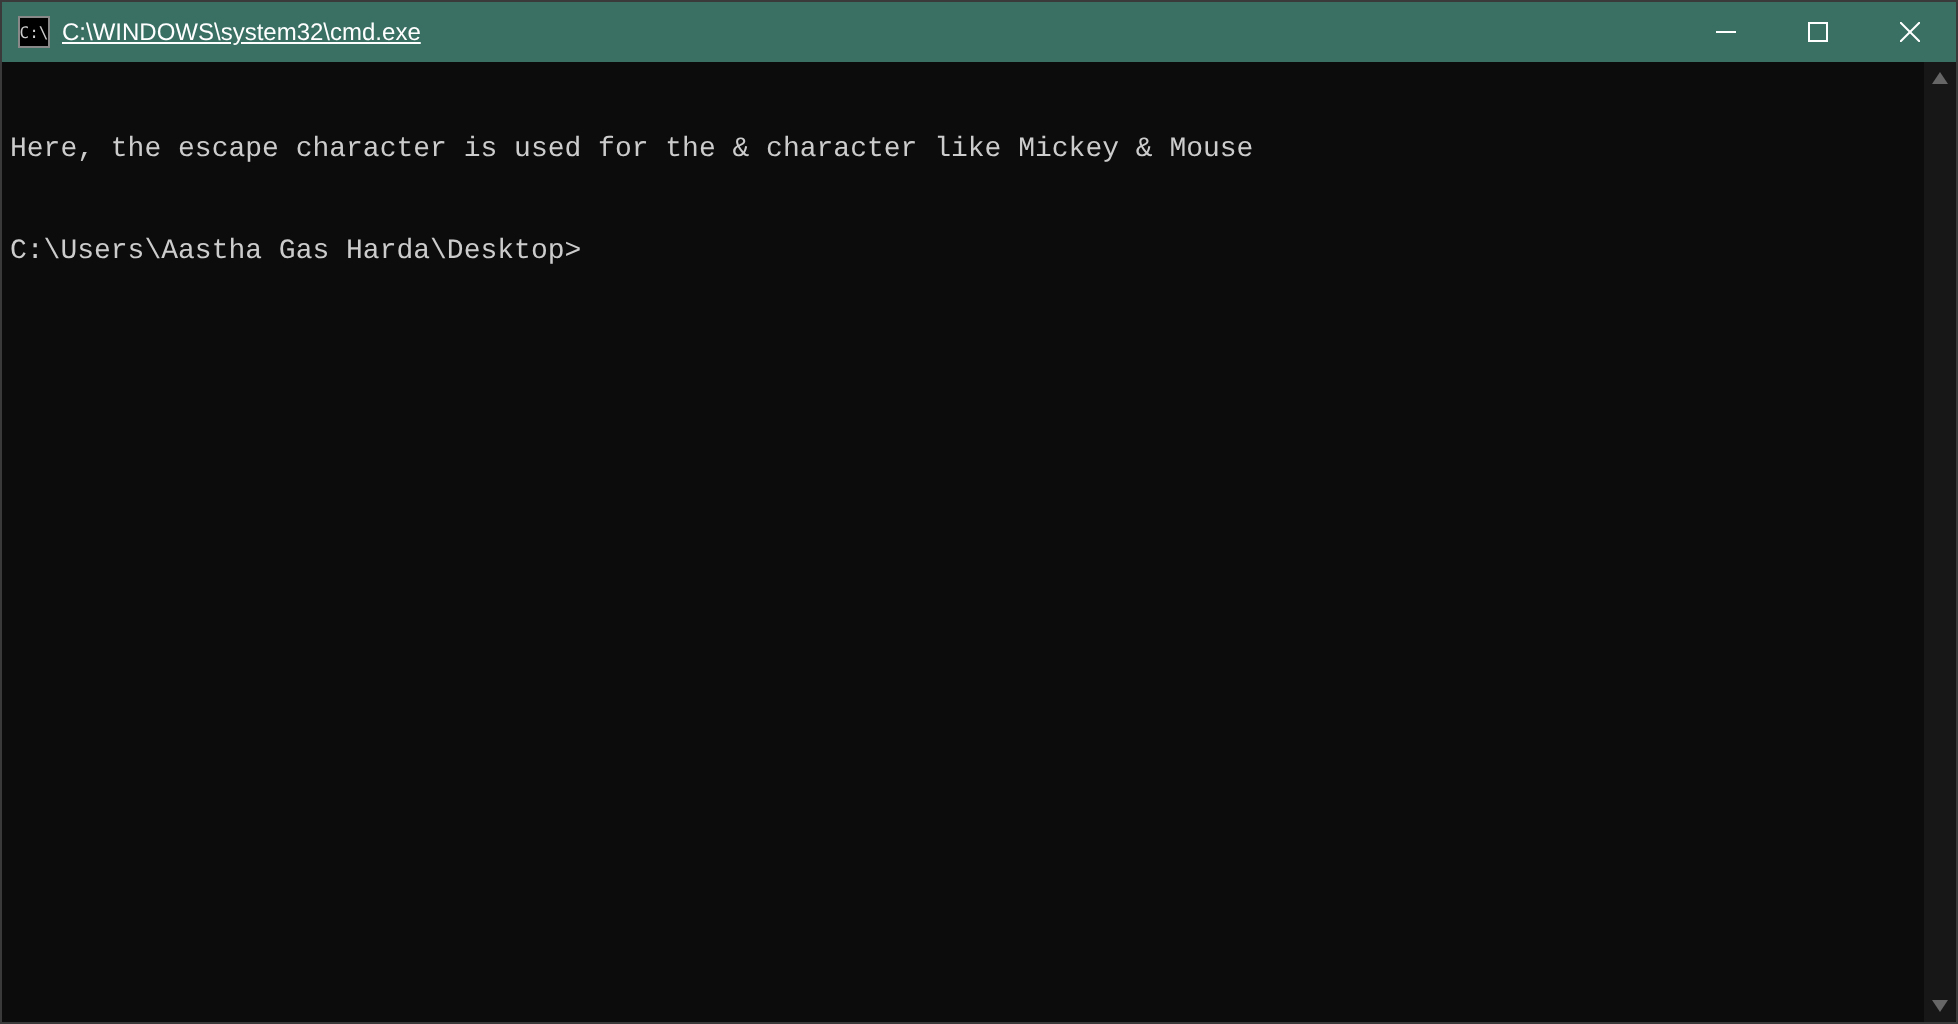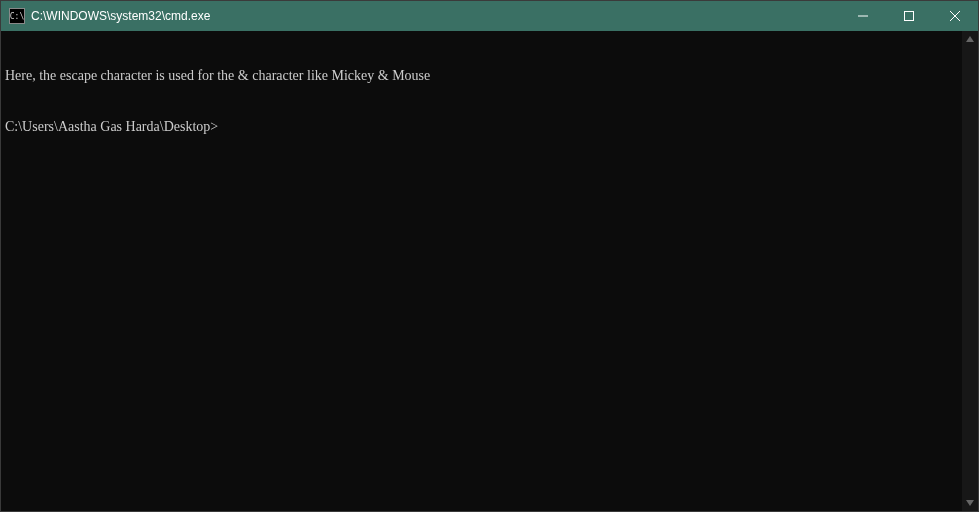--- a/index.html
+++ b/index.html
@@ -38,20 +38,21 @@
       justify-content: center;
       font-size: 8px;
       color: #ccc;
       font-family: monospace;
     }
     .titlebar-title {
       flex: 1;
       white-space: nowrap;
       overflow: hidden;
       text-overflow: ellipsis;
+      text-decoration: underline;
     }
     .titlebar-controls {
       display: flex;
       height: 100%;
     }
     .titlebar-btn {
       width: 46px;
       height: 100%;
       display: flex;
       align-items: center;
@@ -66,21 +67,20 @@
       min-height: 0;
     }
     .terminal {
       flex: 1;
       padding: 2px 4px;
       color: #cccccc;
       font-size: 14px;
       line-height: 17px;
       white-space: pre;
       overflow: hidden;
-      font-family: Liberation Serif, serif;
     }
     .term-line { display: block; }
     .prompt-line { display: flex; }
     .cursor {
       display: inline-block;
       width: 8px;
       height: 15px;
       margin-left: 1px;
     }
     .scrollbar {

